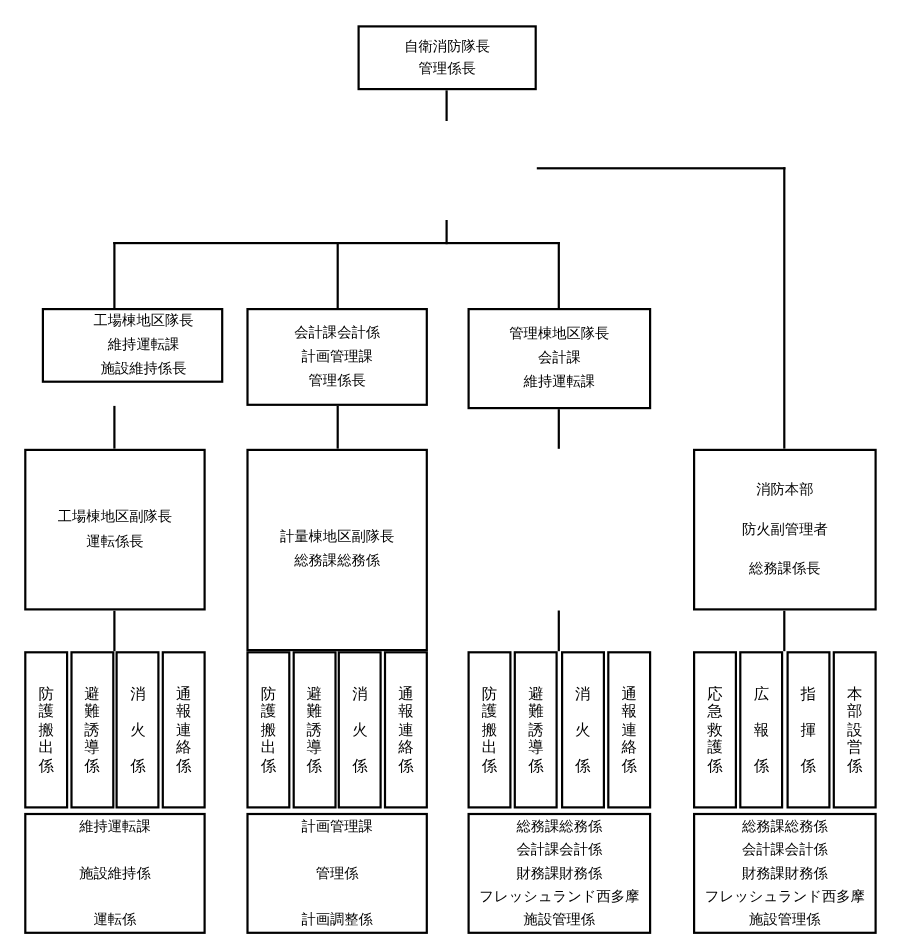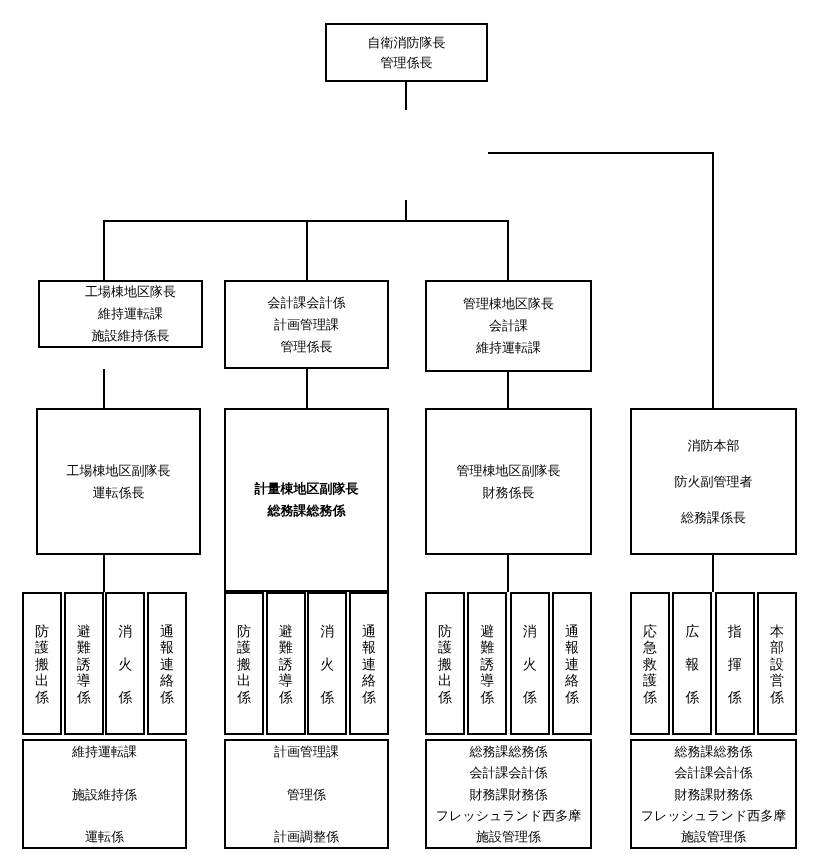--- a/index.html
+++ b/index.html
@@ -102,31 +102,27 @@
     <div class="ln">会計課会計係</div>
     <div class="ln">計画管理課</div>
     <div class="ln">管理係長</div>
   </div>
   <div class="box head-box" style="left:425px; top:280px; width:167px; height:92px;">
     <div class="ln">管理棟地区隊長</div>
     <div class="ln">会計課</div>
     <div class="ln">維持運転課</div>
   </div>
 
-  <div class="box" style="left:36px; top:408px; width:165px; height:147px; line-height:22px;">
+  <div class="box" style="left:22px; top:408px; width:165px; height:147px; line-height:22px;">
     <div class="ln">工場棟地区副隊長</div>
     <div class="ln">運転係長</div>
   </div>
-  <div class="box" style="left:224px; top:408px; width:165px; height:184px; line-height:22px;font-weight:bold;">
+  <div class="box" style="left:224px; top:408px; width:165px; height:184px; line-height:22px;">
     <div class="ln">計量棟地区副隊長</div>
     <div class="ln">総務課総務係</div>
-  </div>
-  <div class="box" style="left:425px; top:408px; width:167px; height:147px; line-height:22px;">
-    <div class="ln">管理棟地区副隊長</div>
-    <div class="ln">財務係長</div>
   </div>
   <div class="box hq-box" style="left:630px; top:408px; width:167px; height:147px;">
     <div class="ln">消防本部</div>
     <div class="ln">防火副管理者</div>
     <div class="ln">総務課係長</div>
   </div>
 
   <div class="teams" style="left:22px; top:592px; width:165px; height:143px;">
     <div class="vcell">
         <div class="vtext">

